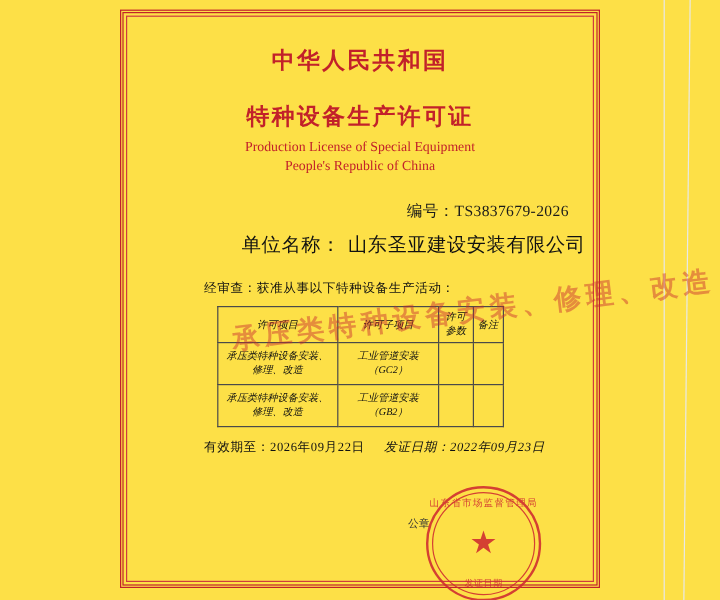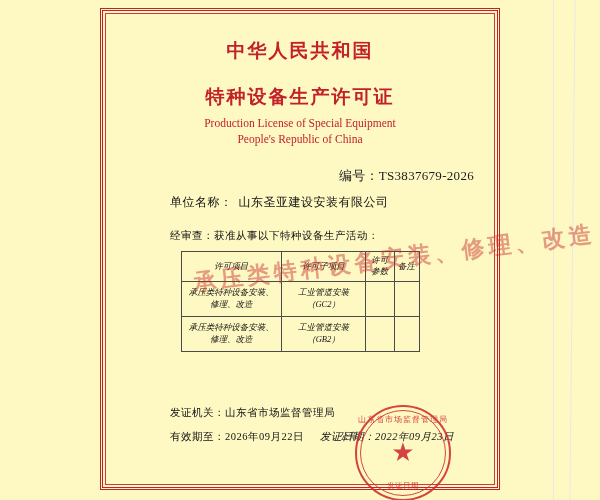--- a/index.html
+++ b/index.html
@@ -10,21 +10,21 @@
   body {
     width: 600px;
     height: 500px;
     overflow: hidden;
     font-family: "Liberation Serif", serif;
   }
   .page {
     position: relative;
     width: 600px;
     height: 500px;
-    background: #fef9c3;
+    background: #fde047;
   }
   
   .frame-outer {
     position: absolute;
     left: 100px;
     top: 8px;
     width: 400px;
     height: 482px;
     border: 3px double #c2212a;
     box-sizing: border-box;
@@ -90,26 +90,27 @@
   .cert-no {
     text-align: right;
     font-size: 13px;
     color: #1b1b1b;
     margin-top: 22px;
     padding-right: 14px;
     letter-spacing: 0.3px;
   }
 
   .field {
-    font-size: 12px;
+    font-size: 16px;
     color: #111;
     margin-top: 9px;
     padding-left: 58px;
     white-space: nowrap;
     letter-spacing: 0.5px;
+    text-align: right;
   }
   .field .lbl { display: inline-block; }
   .field .val { margin-left: 6px; }
 
   .scope {
     font-size: 10.5px;
     color: #111;
     margin-top: 18px;
     padding-left: 58px;
     letter-spacing: 0.5px;
@@ -279,23 +280,20 @@
         </tr>
         <tr class="body">
           <td class="c1">承压类特种设备安装、修理、改造</td>
           <td class="c2">工业管道安装（GB2）</td>
           <td class="c3"></td>
           <td class="c4"></td>
         </tr>
       </tbody>
     </table>
 
-    <div class="issuer">
-      <span>发证机关：</span><span>山东省市场监督管理局</span>
-    </div>
 
     <div class="bottom-row">
       <span>有效期至：</span><span>2026年09月22日</span>
       <span class="right">
         <span>发证日期：</span><span>2022年09月23日</span>
       </span>
     </div>
 
   </div>
 

